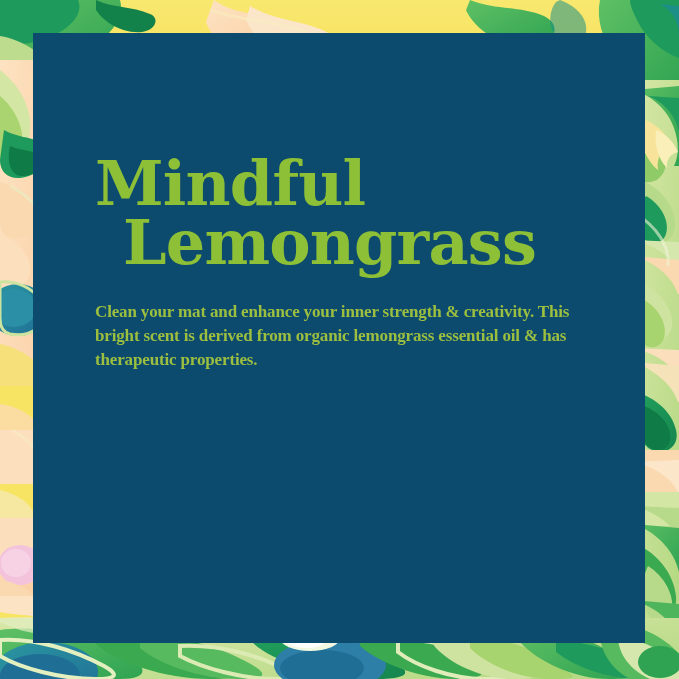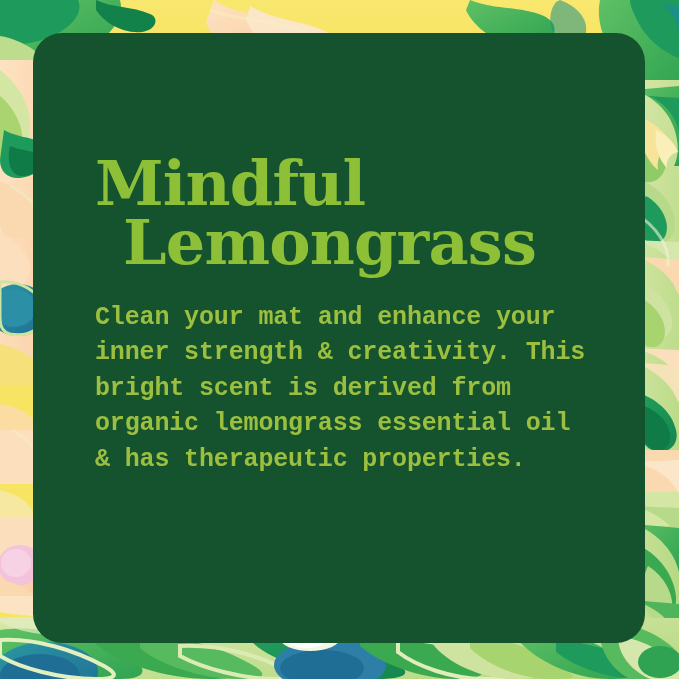--- a/index.html
+++ b/index.html
@@ -51,23 +51,23 @@
     white-space: nowrap;
   }
   .title-line-2 {
     margin-top: -2px;
     margin-left: 28px;
   }
 
   .body {
     margin: 0;
     padding-top: 26px;
-    font-family: Liberation Mono, monospace;
+    font-family: Liberation Serif, serif;
     font-weight: bold;
-    font-size: 25px;
+    font-size: 17px;
     line-height: 1.42;
     letter-spacing: -0.15px;
     width: 495px;
   }
 </style>
 </head>
 <body>
 
 <div id="stage">
 
@@ -187,21 +187,21 @@
     <path d="M618,636 C646,640 668,654 679,670 L679,679 L650,679 C630,670 618,654 618,636 Z" fill="#D6E7AE"></path>
     <ellipse cx="660" cy="662" rx="22" ry="16" fill="#2FA352"></ellipse>
     <path d="M0,618 C60,614 130,624 190,636 C150,642 90,640 40,634 C22,632 8,626 0,622 Z" fill="#E2EEC2" opacity="0.7"></path>
 
     <path d="M10,186 C30,196 46,214 44,232" fill="none" stroke="#E8F0C8" stroke-width="3" opacity="0.6"></path>
     <path d="M636,214 C656,226 670,246 668,266" fill="none" stroke="#EEF4D4" stroke-width="3" opacity="0.6"></path>
     <path d="M12,430 C30,440 44,456 42,474" fill="none" stroke="#F8EBC8" stroke-width="3" opacity="0.5"></path>
     <path d="M210,10 C244,22 276,20 306,32" fill="none" stroke="#FAF0C0" stroke-width="3" opacity="0.5"></path>
   </svg>
 
-  <div id="card" style="background: #14532d; border-radius: 29px;">
+  <div id="card" style="background: #0c4a6e;">
     <div id="copy">
 
       <h1 class="title title-line-1" style="color: rgb(141, 192, 54);">Mindful</h1>
 
       <h1 class="title title-line-2" style="color: rgb(141, 192, 54);">Lemongrass</h1>
 
       <p class="body" style="color: rgb(156, 191, 63);">Clean your mat and enhance your inner strength &amp; creativity. This bright scent is derived from organic lemongrass essential oil &amp; has therapeutic properties.</p>
 
     </div>
   </div>

